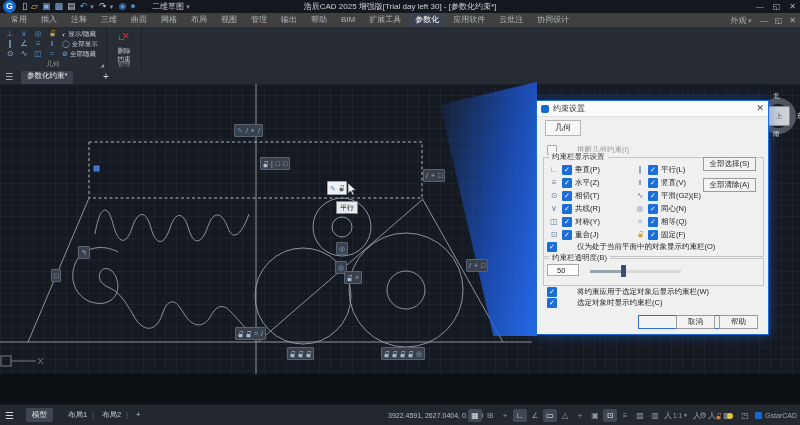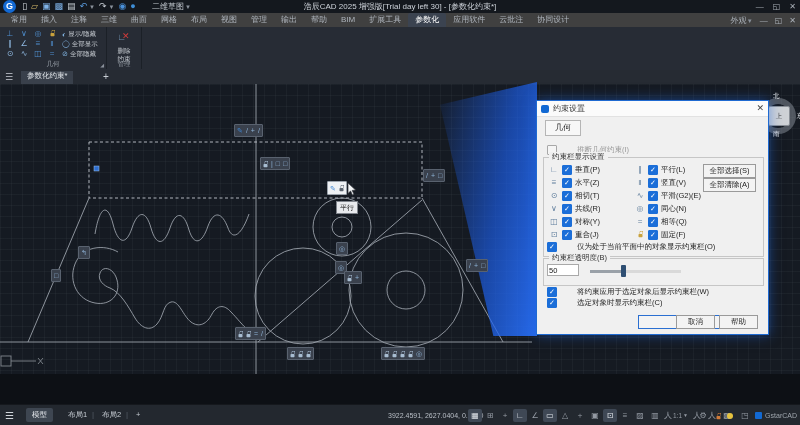--- a/index.html
+++ b/index.html
@@ -99,21 +99,21 @@
   .grp{position:absolute;border:1px solid #c6c6c6;}
   .grp-label{position:absolute;font-size:7.5px;color:#333;background:#f0f0f0;padding:0 3px;z-index:1;white-space:nowrap;}
   .ccol{position:absolute;top:62px;}
   .crow{height:13px;display:flex;align-items:center;gap:3px;}
   .cicon{width:10px;text-align:center;font-size:8px;color:#5f7d9c;}
   .clabel{font-size:7.5px;color:#1c1c1c;white-space:nowrap;}
   .btn{position:absolute;background:#f3f3f3;border:1px solid #9a9a9a;font-size:7.5px;color:#222;
        display:flex;align-items:center;justify-content:center;}
   .btn.default{border-color:#2a6fd1;}
   .valbox{position:absolute;left:10px;top:163px;width:32px;height:12px;background:#fff;border:1px solid #a9a9a9;
-          font-size:7.5px;line-height:12px;padding-left:1px;color:#222;box-sizing:border-box;}
+          font-size:7.5px;line-height:12px;padding-left:9px;color:#222;box-sizing:border-box;}
   .slider{position:absolute;left:53px;top:169px;width:91px;height:3px;background:#d9d9d9;}
   .slider .fill{position:absolute;left:0;top:0;height:3px;width:33px;background:#9aa1a8;}
   .slider .thumb{position:absolute;left:31px;top:-5px;width:5px;height:12px;background:#2f4f73;border-radius:1px;}
   
   .cmd{position:absolute;left:0;top:374px;width:800px;height:30px;background:#23282f;border-top:1px solid #343a43;}
   .cmd-gutter{position:absolute;left:0;top:0;width:13px;height:30px;border-right:1px solid #3a404a;}
   .cmd-gutter .g1{position:absolute;left:3px;top:2px;font-size:7px;color:#9aa0a8;}
   .cmd-gutter .g2{position:absolute;left:3px;top:13px;font-size:7px;color:#9aa0a8;}
   #cmdLines{position:absolute;left:16px;top:0;right:0;}
   .cline{height:10px;font-family:"DejaVu Sans Mono","Liberation Mono",monospace;font-size:7.5px;
@@ -432,21 +432,21 @@
           <span class="cb"></span>
           <span class="clabel">相等(Q)</span>
         </div>
         <div class="crow">
           <span class="cicon"><span class="lk sm" style="color: rgb(201, 162, 60);"></span></span>
           <span class="cb"></span>
           <span class="clabel">固定(F)</span>
         </div>
       </div>
 
-    <div class="btn" style="left:166px;top:63px;width:51px;height:12px;">全部选择(S)</div>
+    <div class="btn" style="left:166px;top:56px;width:51px;height:12px;">全部选择(S)</div>
     <div class="btn" style="left:166px;top:77px;width:51px;height:12px;">全部清除(A)</div>
 
     <div class="chk" style="left:10px;top:141px;">
       <span class="cb"></span>
       <span>仅为处于当前平面中的对象显示约束栏(O)</span>
     </div>
 
     <div class="grp" style="left:6px;top:157px;width:219px;height:26px;"></div>
     <div class="grp-label" style="left:12px;top:152px;">约束栏透明度(B)</div>
     <div class="valbox">50</div>

